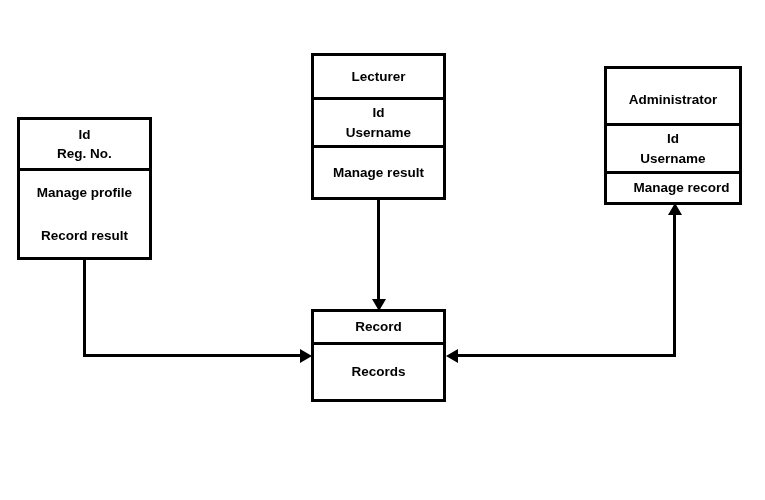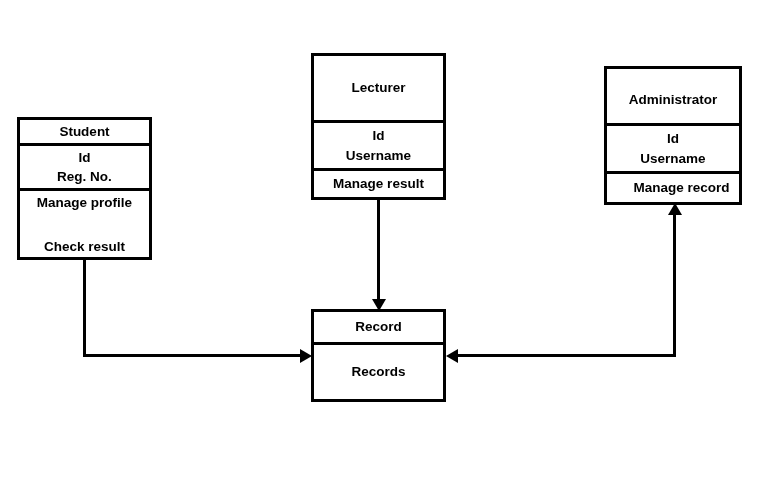--- a/index.html
+++ b/index.html
@@ -78,35 +78,32 @@
     border-bottom: 7px solid transparent;
     border-right: 12px solid #000000;
   }
 </style>
 </head>
 <body>
 
 <div id="canvas">
 
   <div class="uml-class" style="left:17px; top:117px; width:135px; height:143px;">
-    <div class="compartment" style="height:47px;">
-      <span class="line">Student</span>
-    </div>
     <div class="compartment" style="height:48px;">
       <span class="line">Id</span>
       <span class="line">Reg. No.</span>
     </div>
     <div class="compartment" style="flex:1 1 auto;gap:24px;">
       <span class="line">Manage profile</span>
-      <span class="line">Check result</span>
+      <span class="line">Record result</span>
     </div>
   </div>
 
   <div class="uml-class" style="left:311px; top:53px; width:135px; height:147px;">
-    <div class="compartment" style="height:64px;text-align:center;">
+    <div class="compartment" style="height:41px;text-align:center;">
       <span class="line">Lecturer</span>
     </div>
     <div class="compartment" style="height:48px;">
       <span class="line">Id</span>
       <span class="line">Username</span>
     </div>
     <div class="compartment" style="flex:1 1 auto;">
       <span class="line">Manage result</span>
     </div>
   </div>

